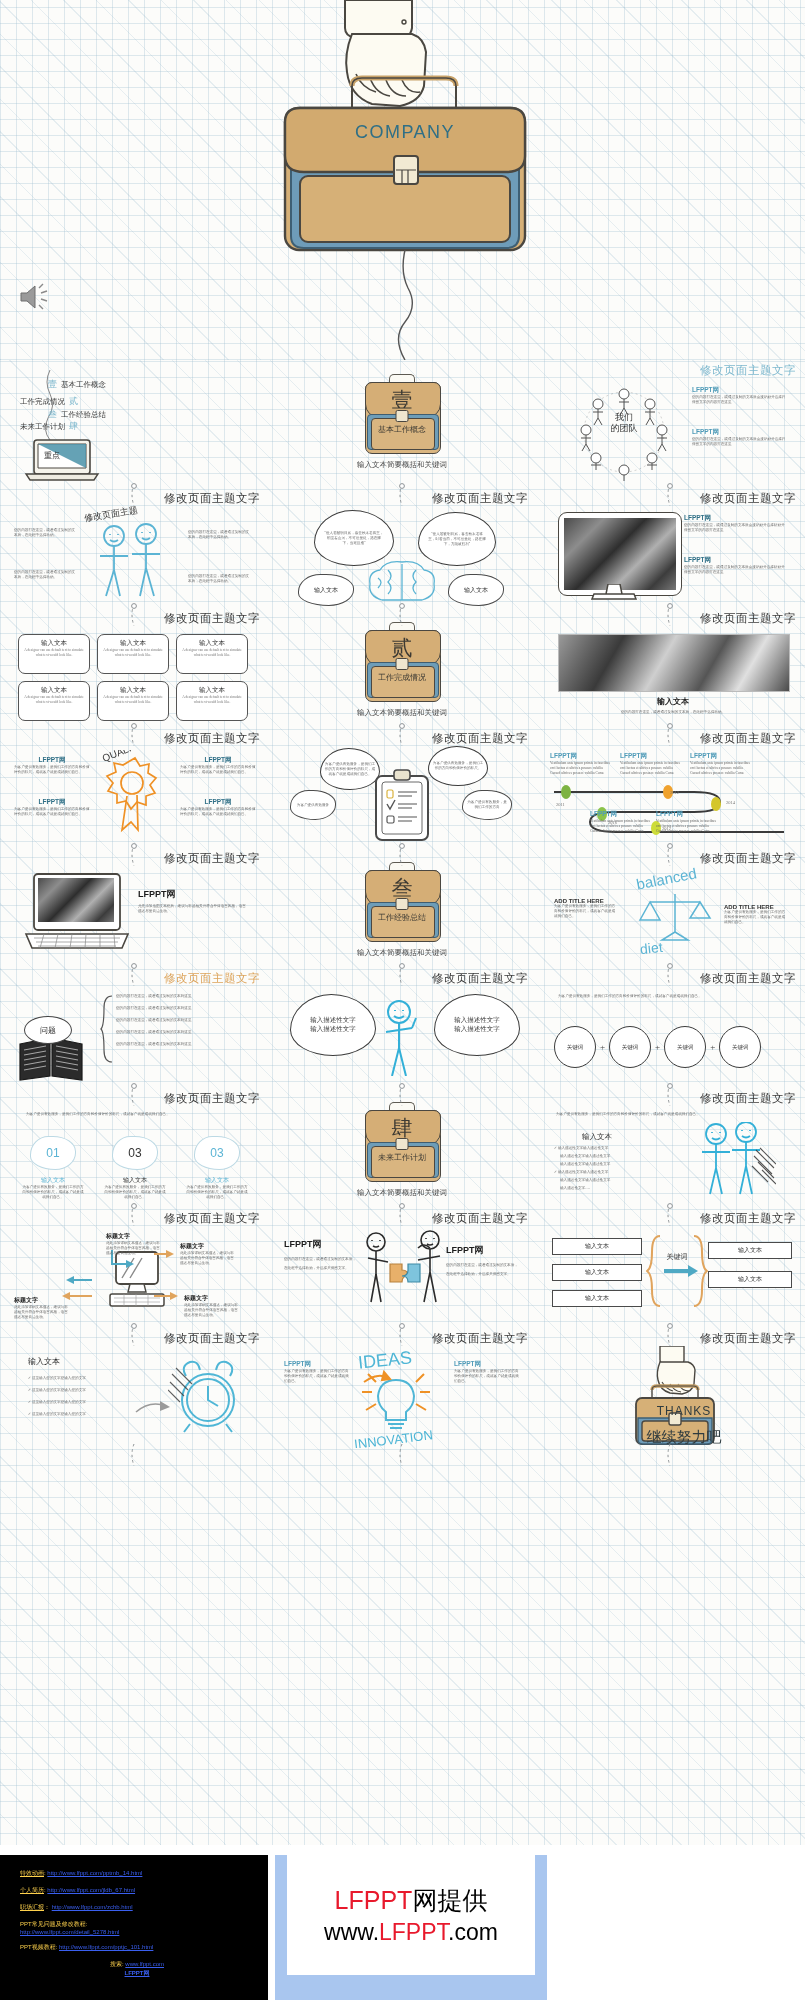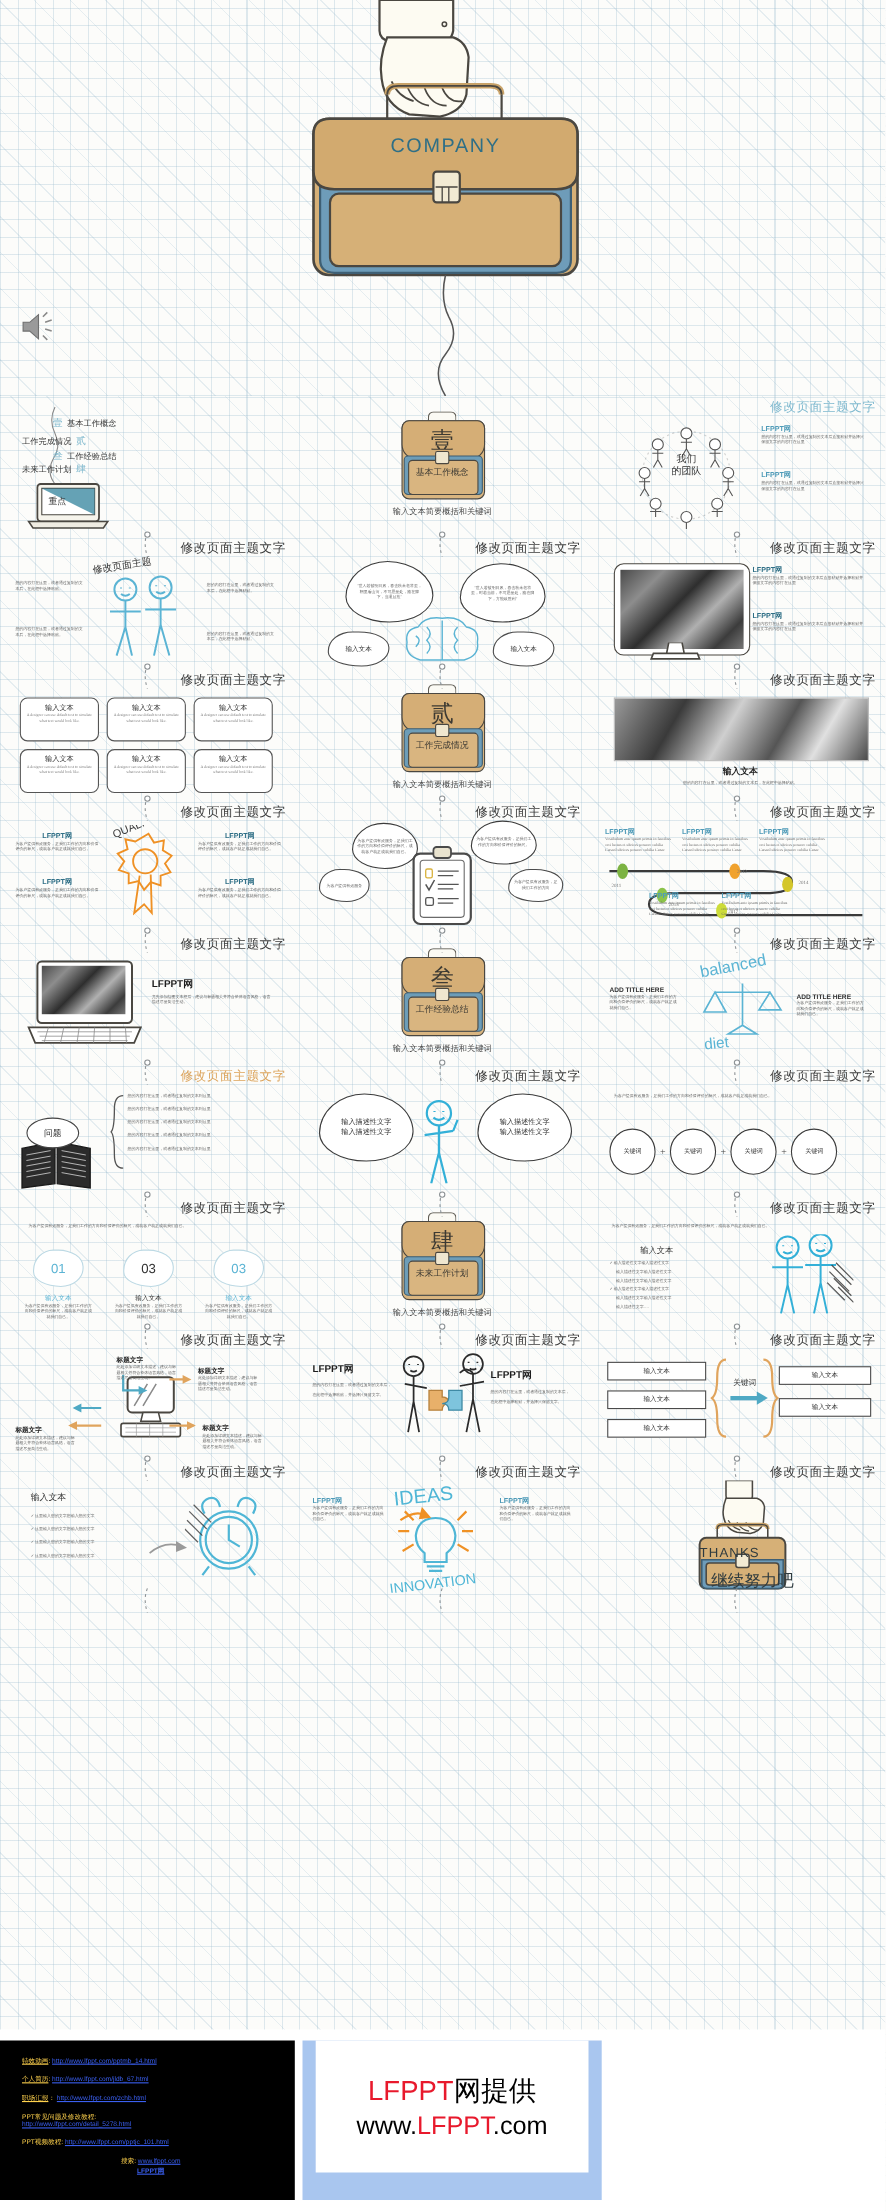--- a/index.html
+++ b/index.html
@@ -735,21 +735,21 @@
     <path d="M38 16 Q34 26 36 34 Q38 44 48 47 L60 48 Q70 46 72 38 L73 24 Q72 18 66 16 Z" fill="#fdfbf2" stroke="#4a4741" stroke-width="1.4"></path>
     <path d="M40 36 Q44 43 51 45 M48 38 Q52 45 59 46 M56 38 Q60 45 67 45" fill="none" stroke="#4a4741" stroke-width="1.1"></path>
     <path d="M30 42 L30 54 M76 42 L76 54" stroke="#4a4741" stroke-width="1.4"></path>
     <path d="M30 44 Q30 40 35 40 L71 40 Q76 40 76 44" fill="none" stroke="#c8a268" stroke-width="3.4"></path>
     <path d="M30 44 Q30 40 35 40 L71 40 Q76 40 76 44" fill="none" stroke="#4a4741" stroke-width="1.1"></path>
     <rect x="14" y="52" width="78" height="46" rx="6" fill="#d6b077" stroke="#4a4741" stroke-width="1.8"></rect>
     <path d="M16 72 L90 72 L90 94 Q90 98 85 98 L21 98 Q16 98 16 94 Z" fill="#6e9cb9" stroke="#3e5f74" stroke-width="1.4"></path>
     <rect x="20" y="75" width="66" height="20" rx="3" fill="#d6b077" stroke="#4a4741" stroke-width="1.4"></rect>
     <rect x="47" y="67" width="12" height="12" rx="2" fill="#f2ead3" stroke="#4a4741" stroke-width="1.4"></rect>
   </svg>
-  <div style="position:absolute;left:92px;top:76px;width:96px;text-align:left;font-size:12px;color:#2f3b3f;letter-spacing:1px;font-family:'Liberation Sans',sans-serif;">THANKS</div>
+  <div style="position:absolute;left:92px;top:76px;width:96px;text-align:center;font-size:12px;color:#2f3b3f;letter-spacing:1px;font-family:'Liberation Sans',sans-serif;">THANKS</div>
   <div style="position:absolute;left:92px;top:100px;width:96px;text-align:center;font-size:15px;color:#2f3b3f;">继续努力吧</div>
 </div>
 
 <svg width="805" height="1485" viewBox="0 0 805 1485" style="position:absolute;left:0;top:0;pointer-events:none;">
   <g stroke="#8d9295" stroke-width="1" fill="none" stroke-dasharray="2.5 3">
     <path d="M134 124 Q130 134 134 146"></path>
         <path d="M402 124 Q398 134 402 146"></path>
         <path d="M670 124 Q666 134 670 146"></path>
     <path d="M134 244 Q130 254 134 266"></path>
         <path d="M402 244 Q398 254 402 266"></path>

